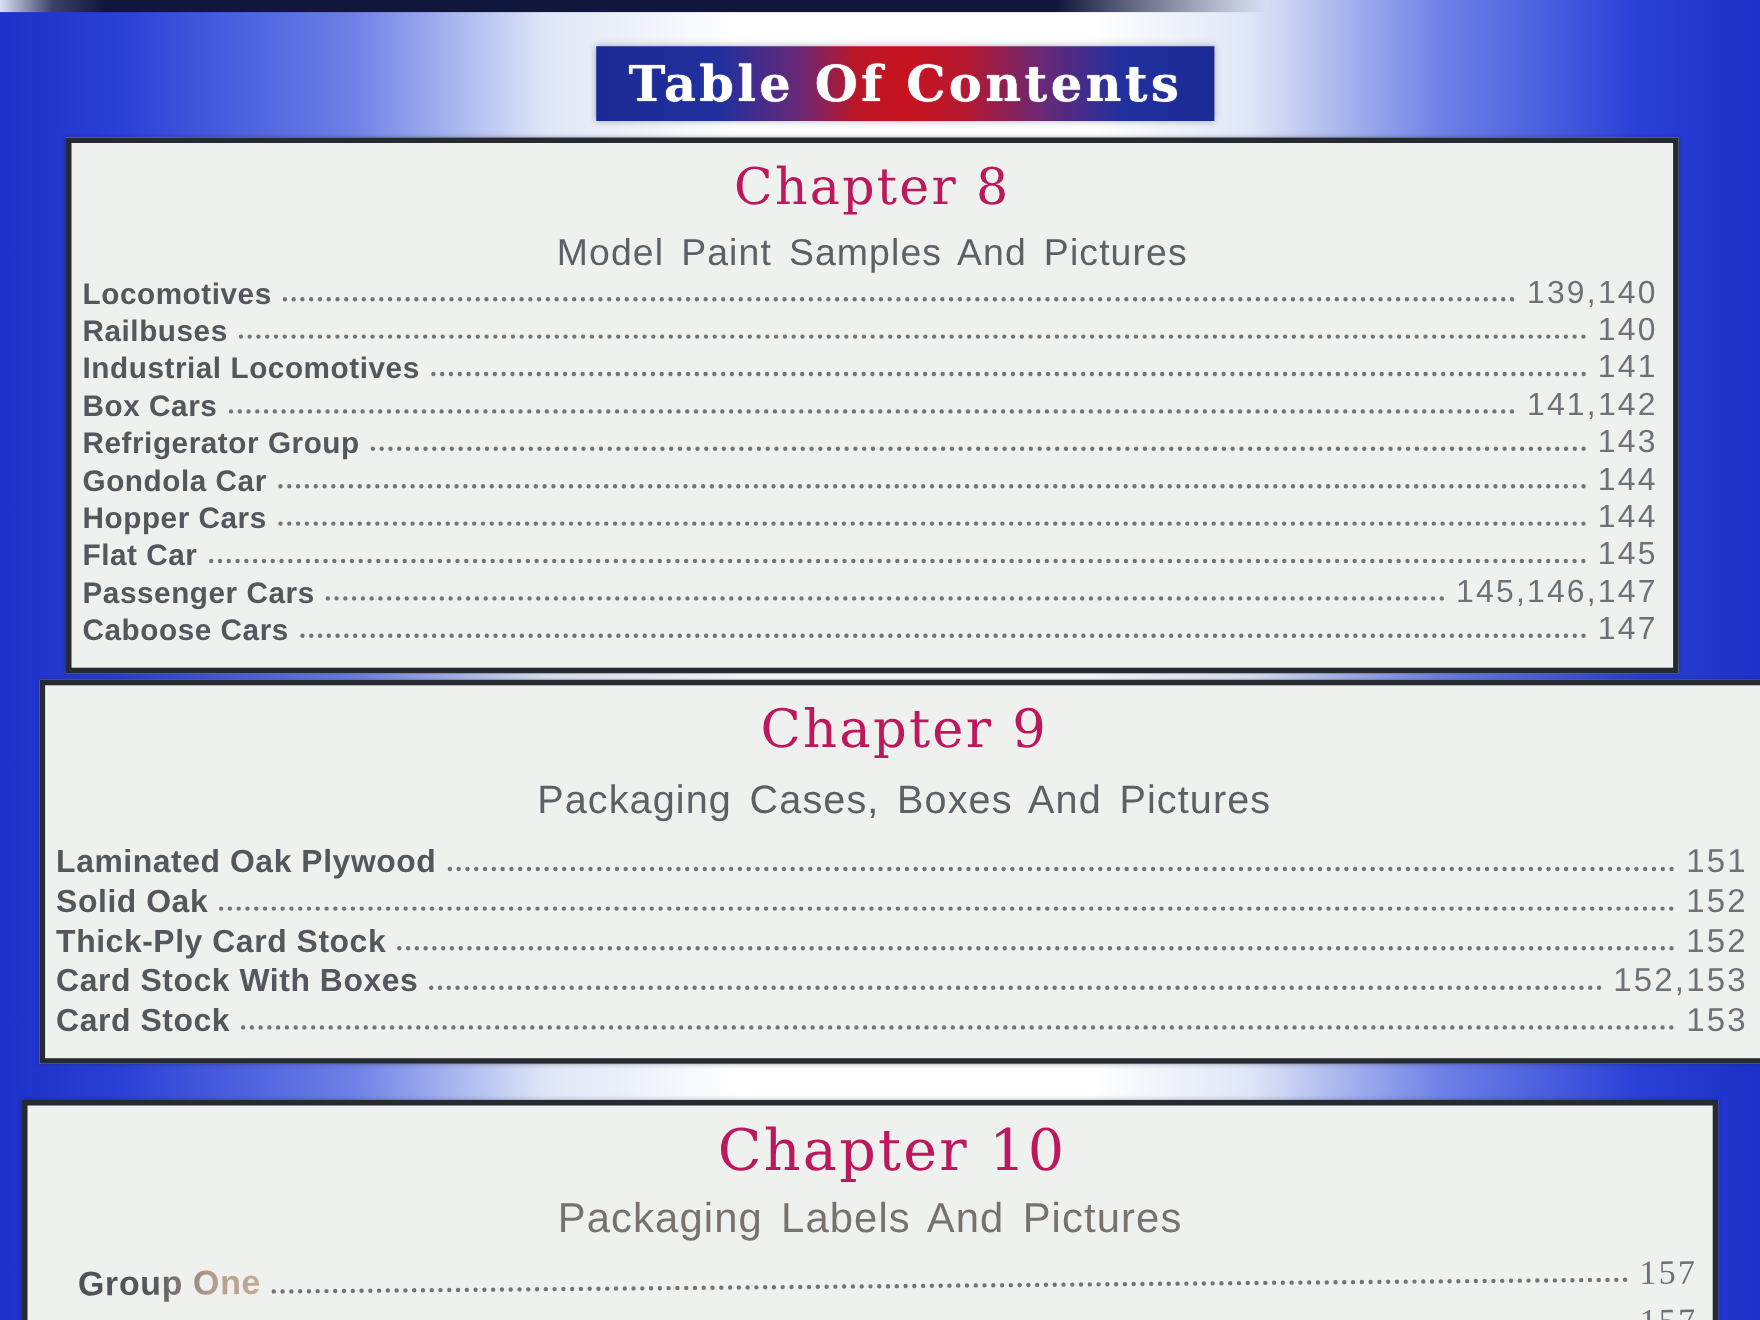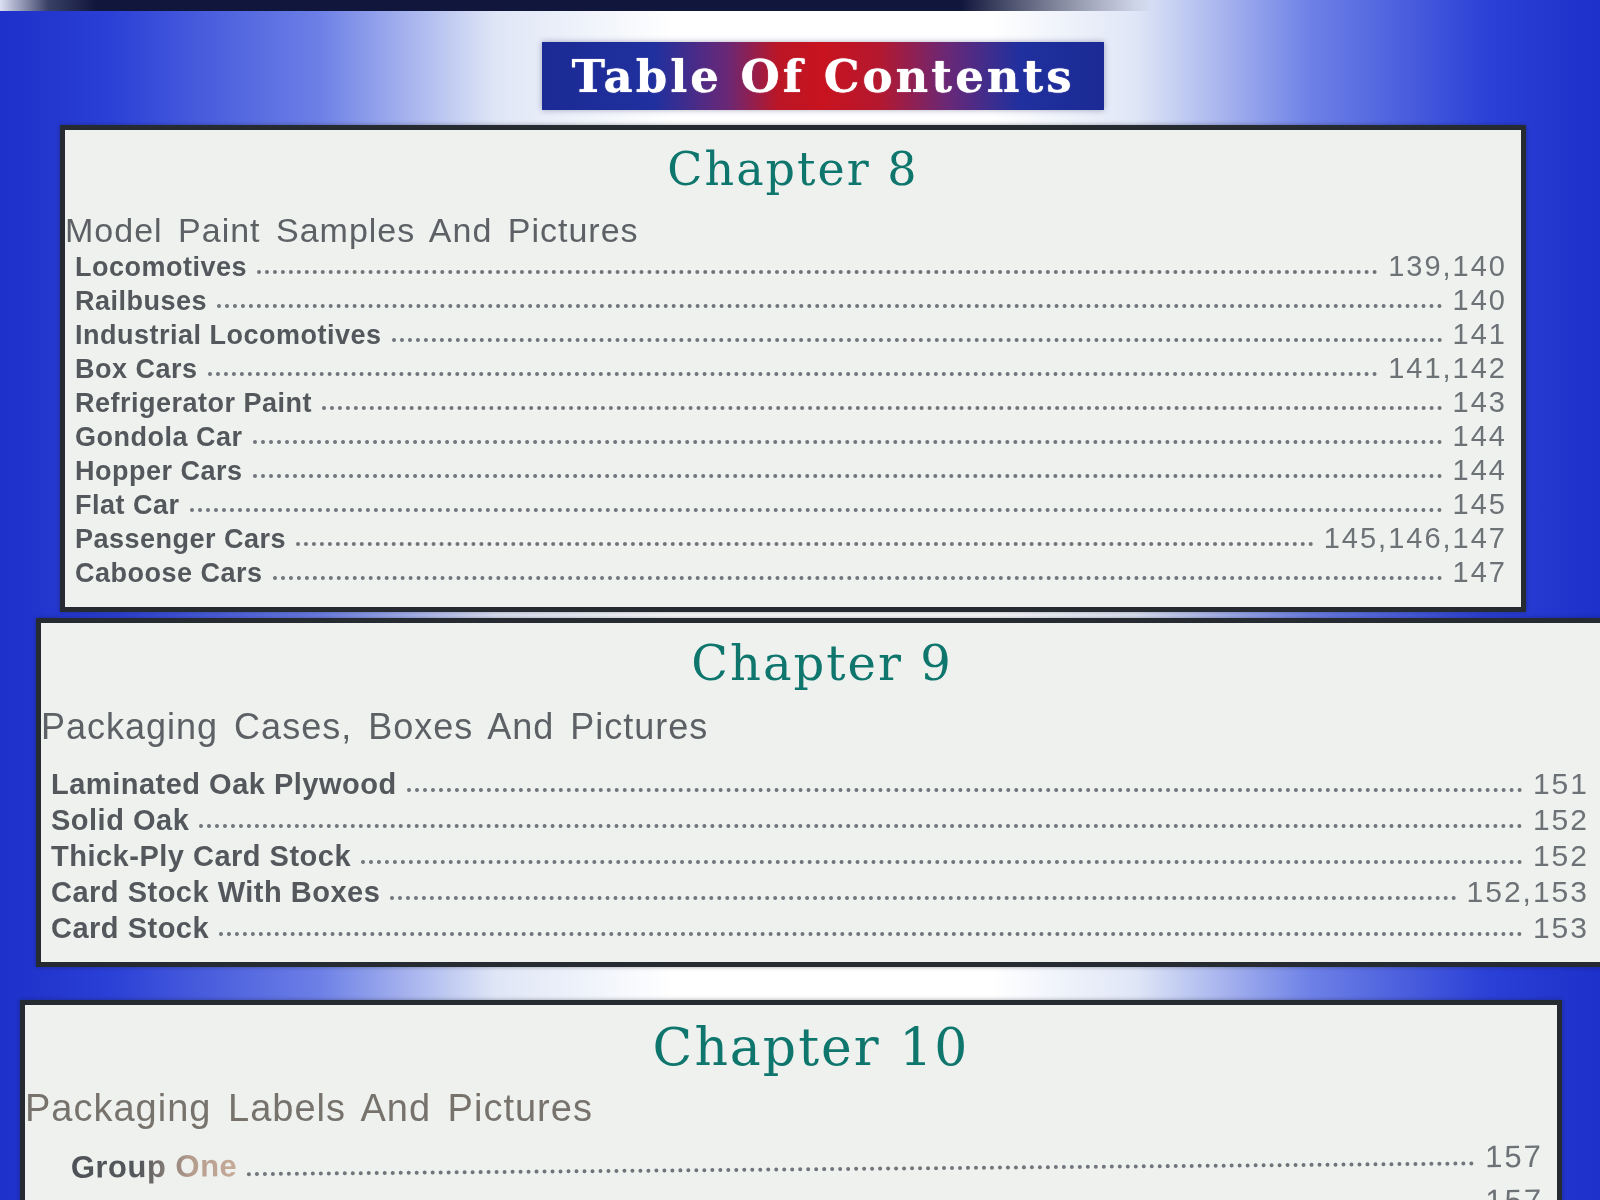--- a/index.html
+++ b/index.html
@@ -49,30 +49,30 @@
     box-shadow: 0 0 4px rgba(20,20,40,0.4);
   }
   .chapter-0 { left: 60px; top: 125px;  width: 1466px; height: 487px; }
   .chapter-1 { left: 36px; top: 618px;  width: 1572px; height: 349px; }
   .chapter-2 { left: 20px; top: 1000px; width: 1542px; height: 300px; }
 
   .ch-number {
     margin: 16px; text-align: center;
     font-family: "DejaVu Serif", serif;
     font-weight: 500;
-    color: #0f766e;
+    color: #be185d;
     line-height: 1;
     letter-spacing: 2px;
   }
   .chapter-0 .ch-number { margin-top: 16px; font-size: 46px; }
   .chapter-1 .ch-number { margin-top: 16px; font-size: 48px; }
   .chapter-2 .ch-number { margin-top: 16px; font-size: 52px; padding-left: 40px; }
 
   .ch-subtitle {
-    margin: 0; 
+    margin: 0; text-align: center;
     font-weight: 400;
     color: #5d6165;
     line-height: 1;
     letter-spacing: 1px;
     word-spacing: 5px;
   }
   .chapter-0 .ch-subtitle { margin-top: 21px; font-size: 34px; }
   .chapter-1 .ch-subtitle { margin-top: 22px; font-size: 36px; }
   .chapter-2 .ch-subtitle { margin-top: 16px; font-size: 38px; color: #77736c; }
 
@@ -115,21 +115,21 @@
 
   .pages {
     white-space: nowrap;
     font-weight: 400;
     color: #6d7277;
     line-height: 1;
     letter-spacing: 2px;
   }
   .chapter-0 .pages { font-size: 29px; }
   .chapter-1 .pages { font-size: 30px; }
-  .chapter-2 .pages { font-size: 31px; }
+  .chapter-2 .pages { font-size: 31px; font-family: Liberation Serif, serif; }
 
   
   .chapter-2 .row:nth-child(2) { align-items: flex-start; }
   .chapter-2 .row:nth-child(2) .pages { padding-top: 13px; }
 </style>
 </head>
 <body>
 
 <div class="top-strip"></div>
 
@@ -160,21 +160,21 @@
     <span class="pages">141</span>
   </div>
 
   <div class="row">
     <span class="label">Box Cars</span>
     <span class="dots"></span>
     <span class="pages">141,142</span>
   </div>
 
   <div class="row">
-    <span class="label">Refrigerator Paint</span>
+    <span class="label">Refrigerator Group</span>
     <span class="dots"></span>
     <span class="pages">143</span>
   </div>
 
   <div class="row">
     <span class="label">Gondola Car</span>
     <span class="dots"></span>
     <span class="pages">144</span>
   </div>
 

